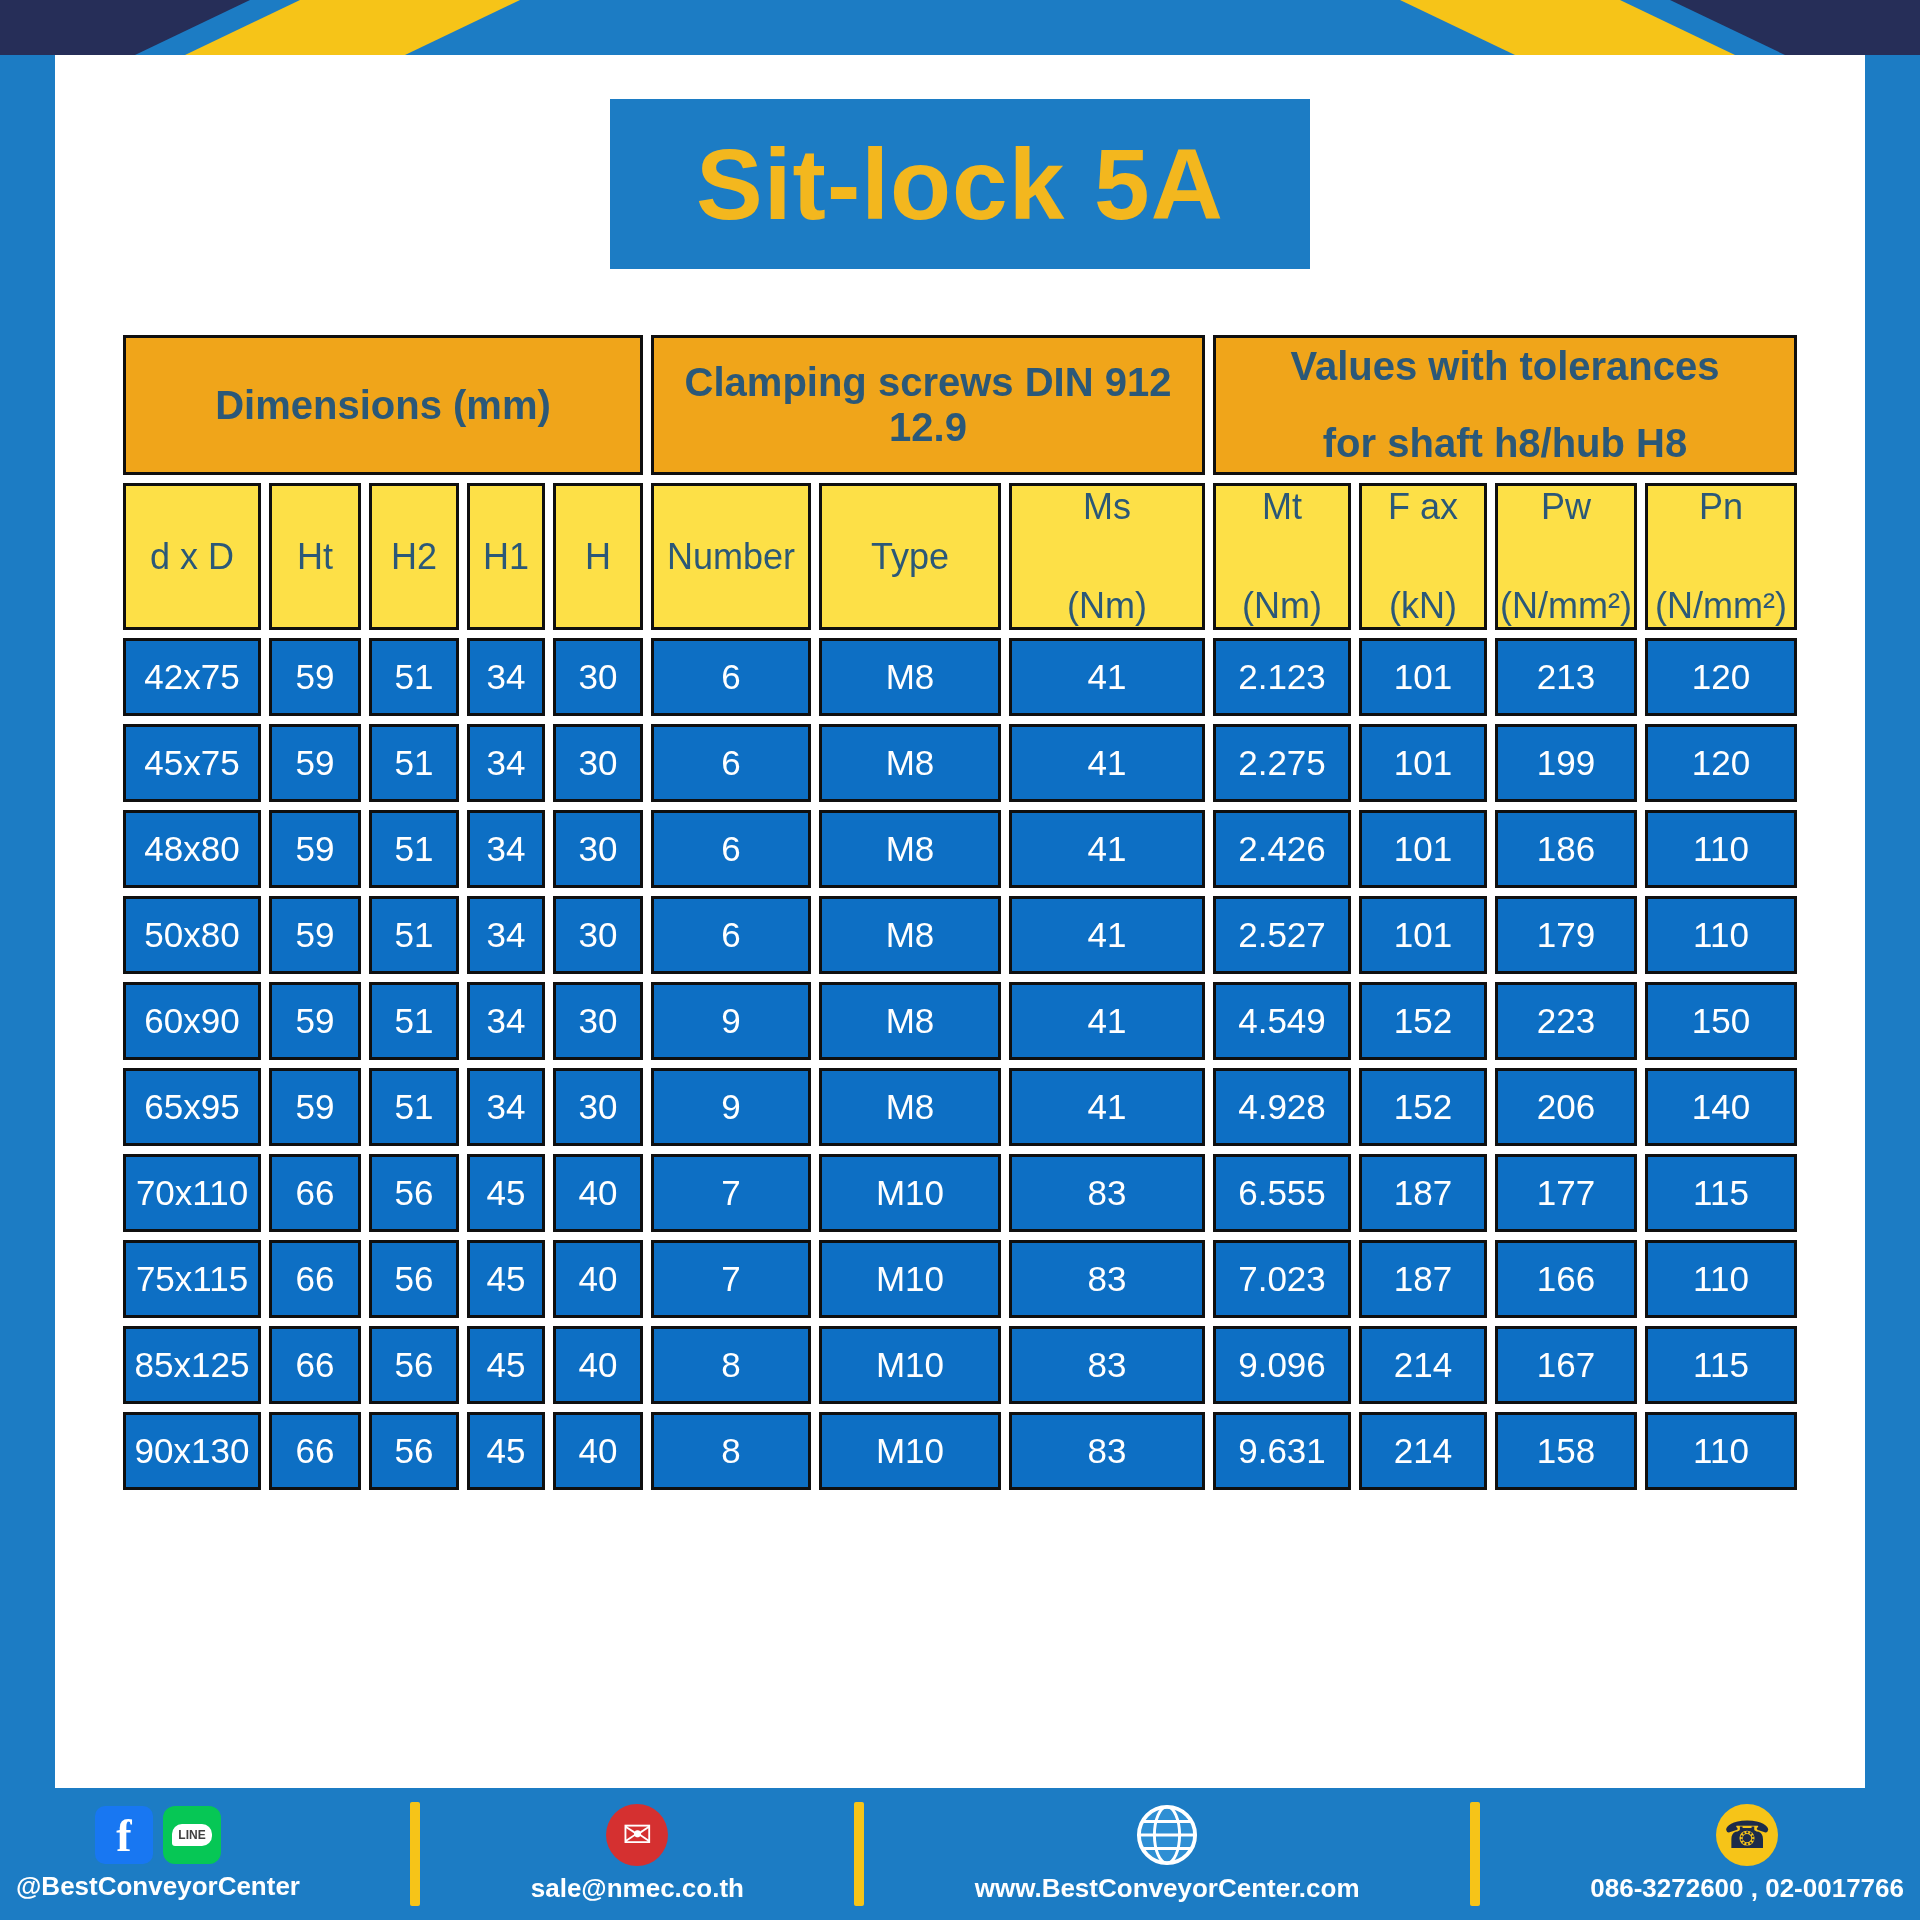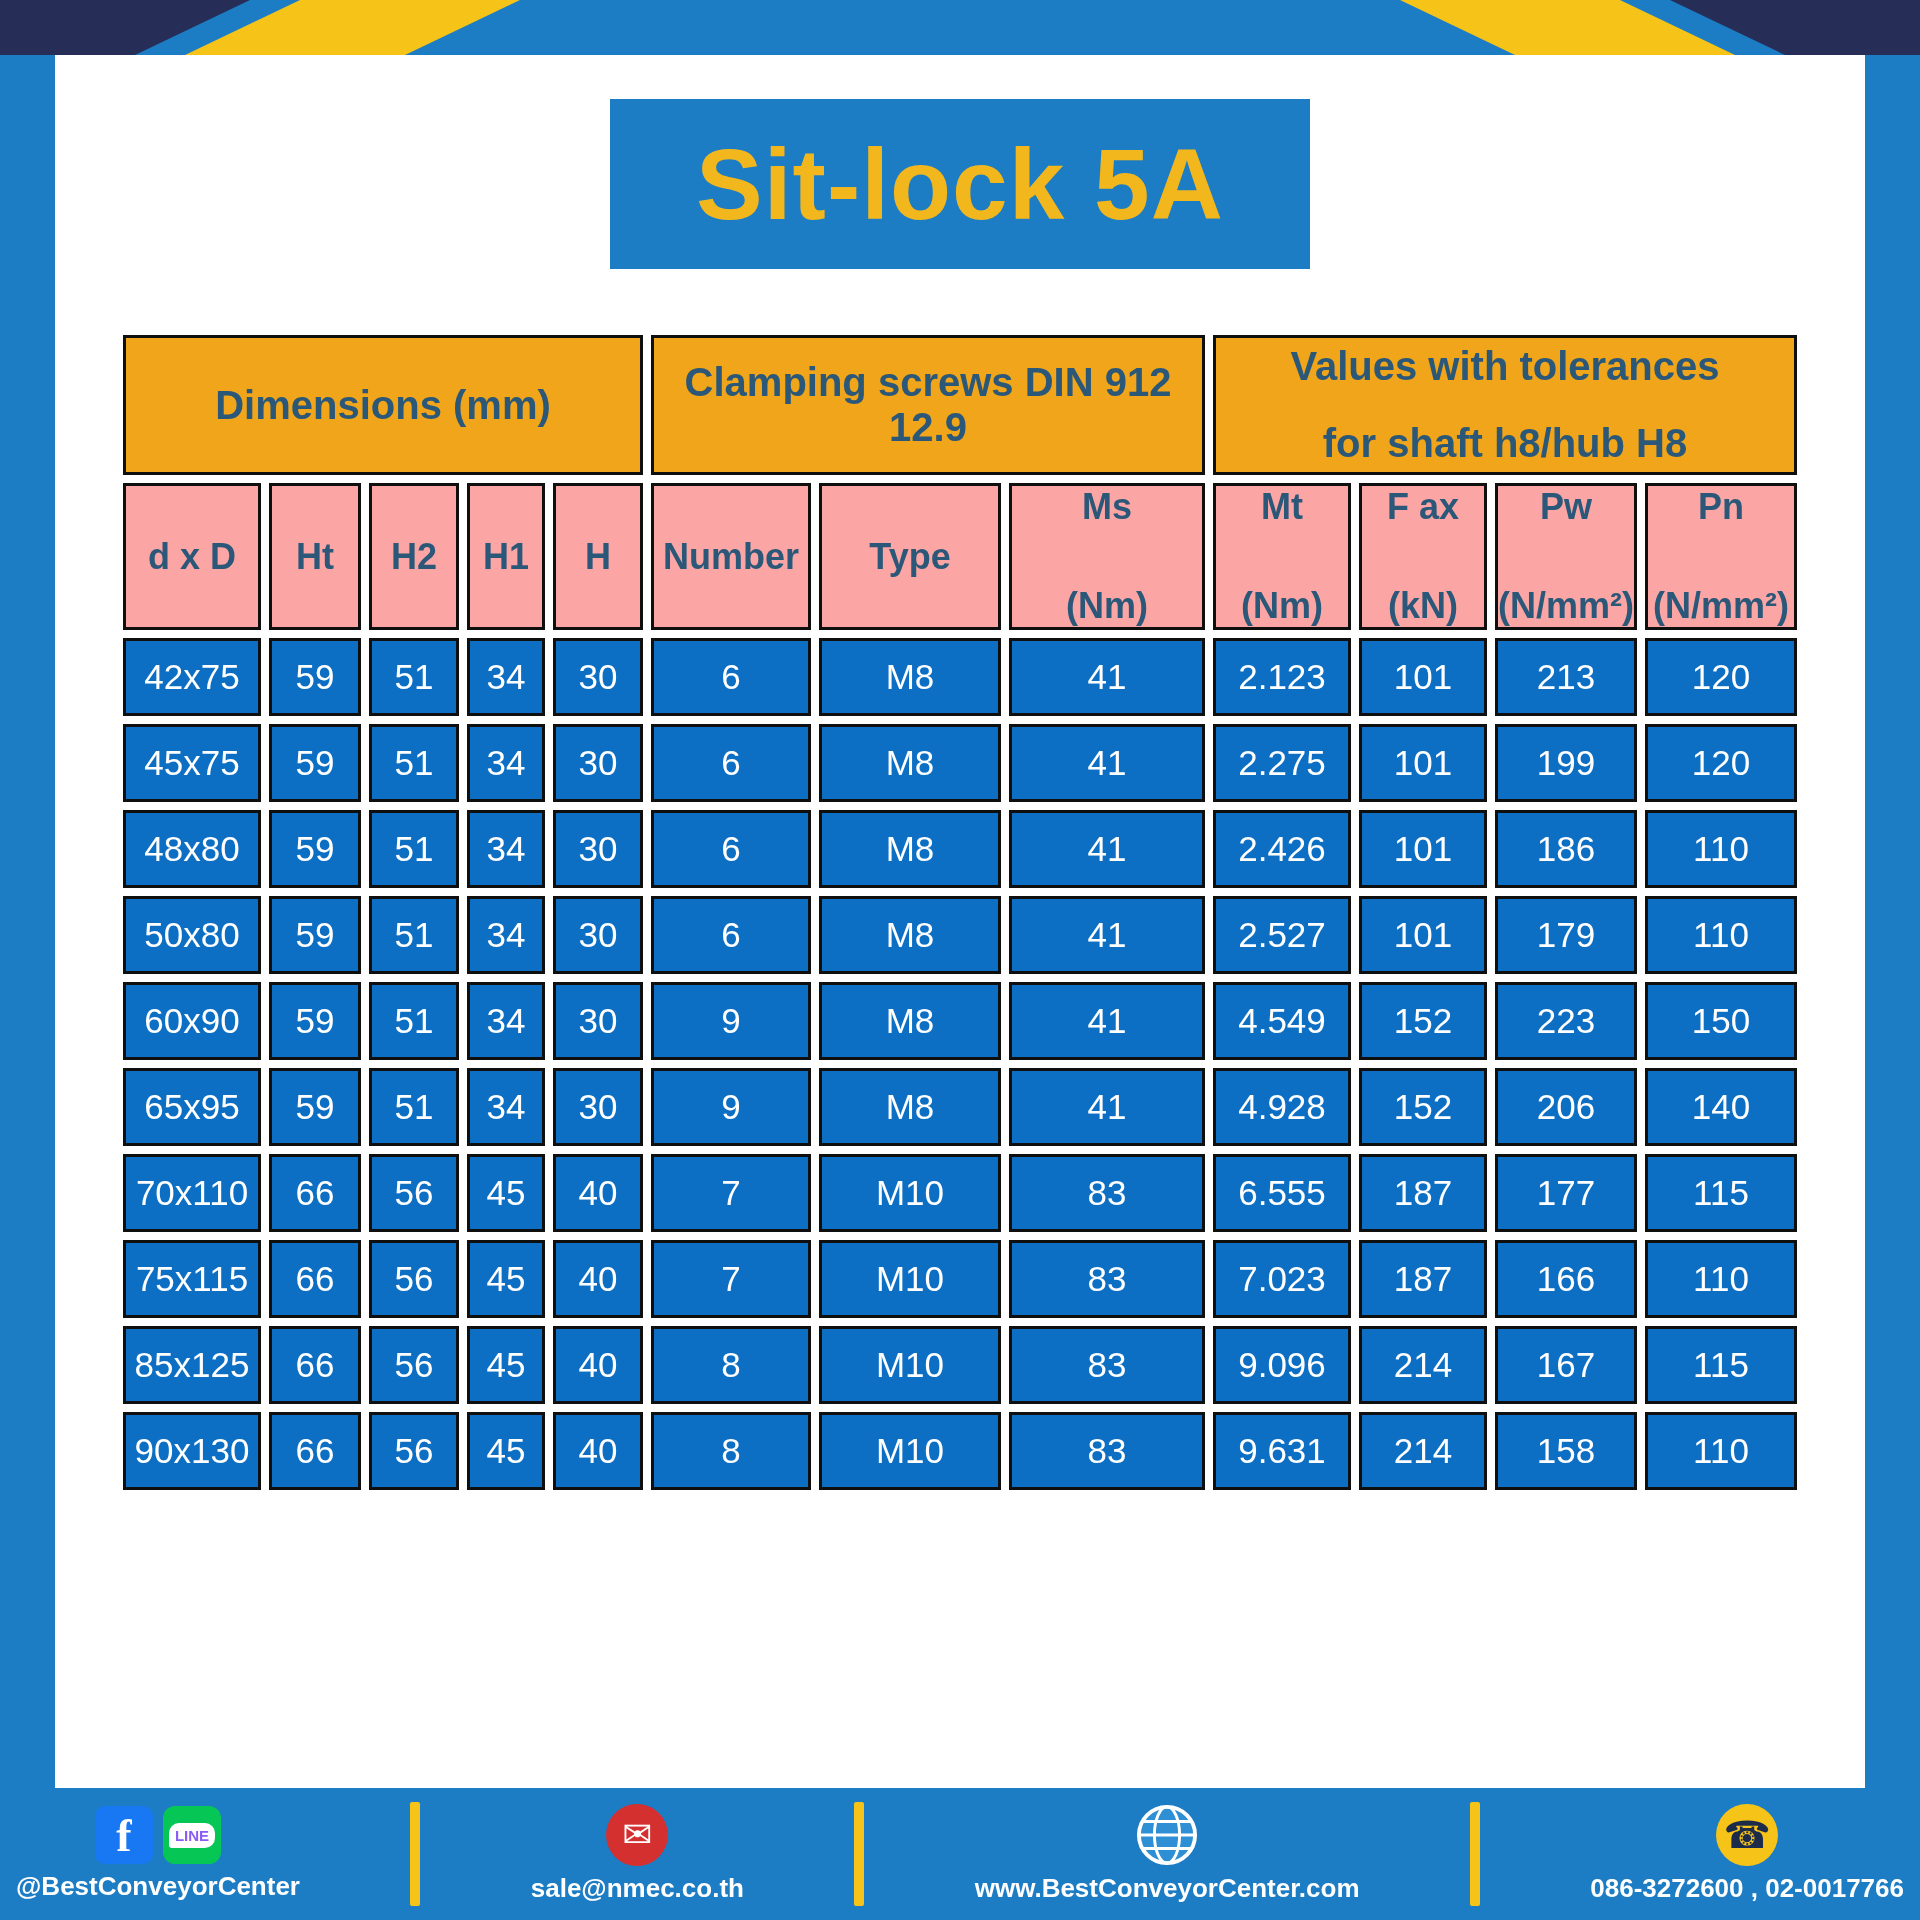--- a/index.html
+++ b/index.html
@@ -10,36 +10,36 @@
 
   .panel{position:absolute;left:55px;top:55px;width:1810px;height:1733px;background:#ffffff}
 
   .title-block{width:700px;height:170px;margin:44px auto 0;background:#1c7cc4;display:flex;align-items:center;justify-content:center}
   .title-text{color:#f3b71e;font-size:100px;font-weight:bold;letter-spacing:1px}
 
   table.spec{margin:58px auto 0;border-collapse:separate;border-spacing:8px;table-layout:fixed}
   table.spec th,table.spec td{border:3px solid #0f0f0f;text-align:center;vertical-align:middle}
   th.group{background:#f0a51a;color:#2b5878;font-size:40px;font-weight:bold;height:140px}
   th.group div+div{margin-top:32px}
-  th.colh{background:#fca5a5;color:#2b5878;font-size:36px;font-weight:bold;height:132px}
+  th.colh{background:#fde047;color:#2b5878;font-size:36px;font-weight:normal;height:132px}
   th.colh div+div{margin-top:57px}
   table.spec td{background:#0d6fc4;color:#ffffff;font-size:35px;height:78px}
 
   col.c1{width:138px} col.c2{width:92px} col.c3{width:90px} col.c4{width:78px}
   col.c5{width:90px} col.c6{width:160px} col.c7{width:182px} col.c8{width:196px}
   col.c9{width:138px} col.c10{width:128px} col.c11{width:142px} col.c12{width:152px}
 
   .footer{position:absolute;left:0;bottom:0;width:1920px;height:132px;display:flex;align-items:center;justify-content:space-between;padding:0 16px}
   .f-sec{display:flex;flex-direction:column;align-items:center;gap:7px}
   .f-text{color:#ffffff;font-size:26px;font-weight:bold;white-space:nowrap}
   .f-div{width:10px;height:104px;background:#f6c418;border-radius:2px}
   .f-icons{display:flex;gap:10px;align-items:center}
   .fb{width:58px;height:58px;border-radius:10px;background:#1877f2;color:#fff;font-size:46px;font-weight:bold;display:flex;align-items:center;justify-content:center;font-family:"Liberation Serif",serif}
   .line{width:58px;height:58px;border-radius:12px;background:#06c755;display:flex;align-items:center;justify-content:center}
-  .line-bubble{background:#fff;border-radius:10px 10px 10px 3px;padding:5px 6px;color:#8b5cf6;font-size:15px;font-weight:bold;line-height:1}
+  .line-bubble{background:#fff;border-radius:10px 10px 10px 3px;padding:5px 6px;color:#404040;font-size:12px;font-weight:bold;line-height:1}
   .mail{width:62px;height:62px;border-radius:50%;background:#d53030;color:#fff;font-size:36px;display:flex;align-items:center;justify-content:center}
   .globe{display:block}
   .phone{width:62px;height:62px;border-radius:50%;background:#f6c418;color:#1c2b4a;font-size:38px;display:flex;align-items:center;justify-content:center}
 </style>
 </head>
 <body>
 
 <svg class="top-deco" width="1920" height="55" viewBox="0 0 1920 55">
   <polygon points="0,0 250,0 135,55 0,55" fill="#262e58"></polygon>
   <polygon points="300,0 520,0 405,55 185,55" fill="#f6c418"></polygon>

